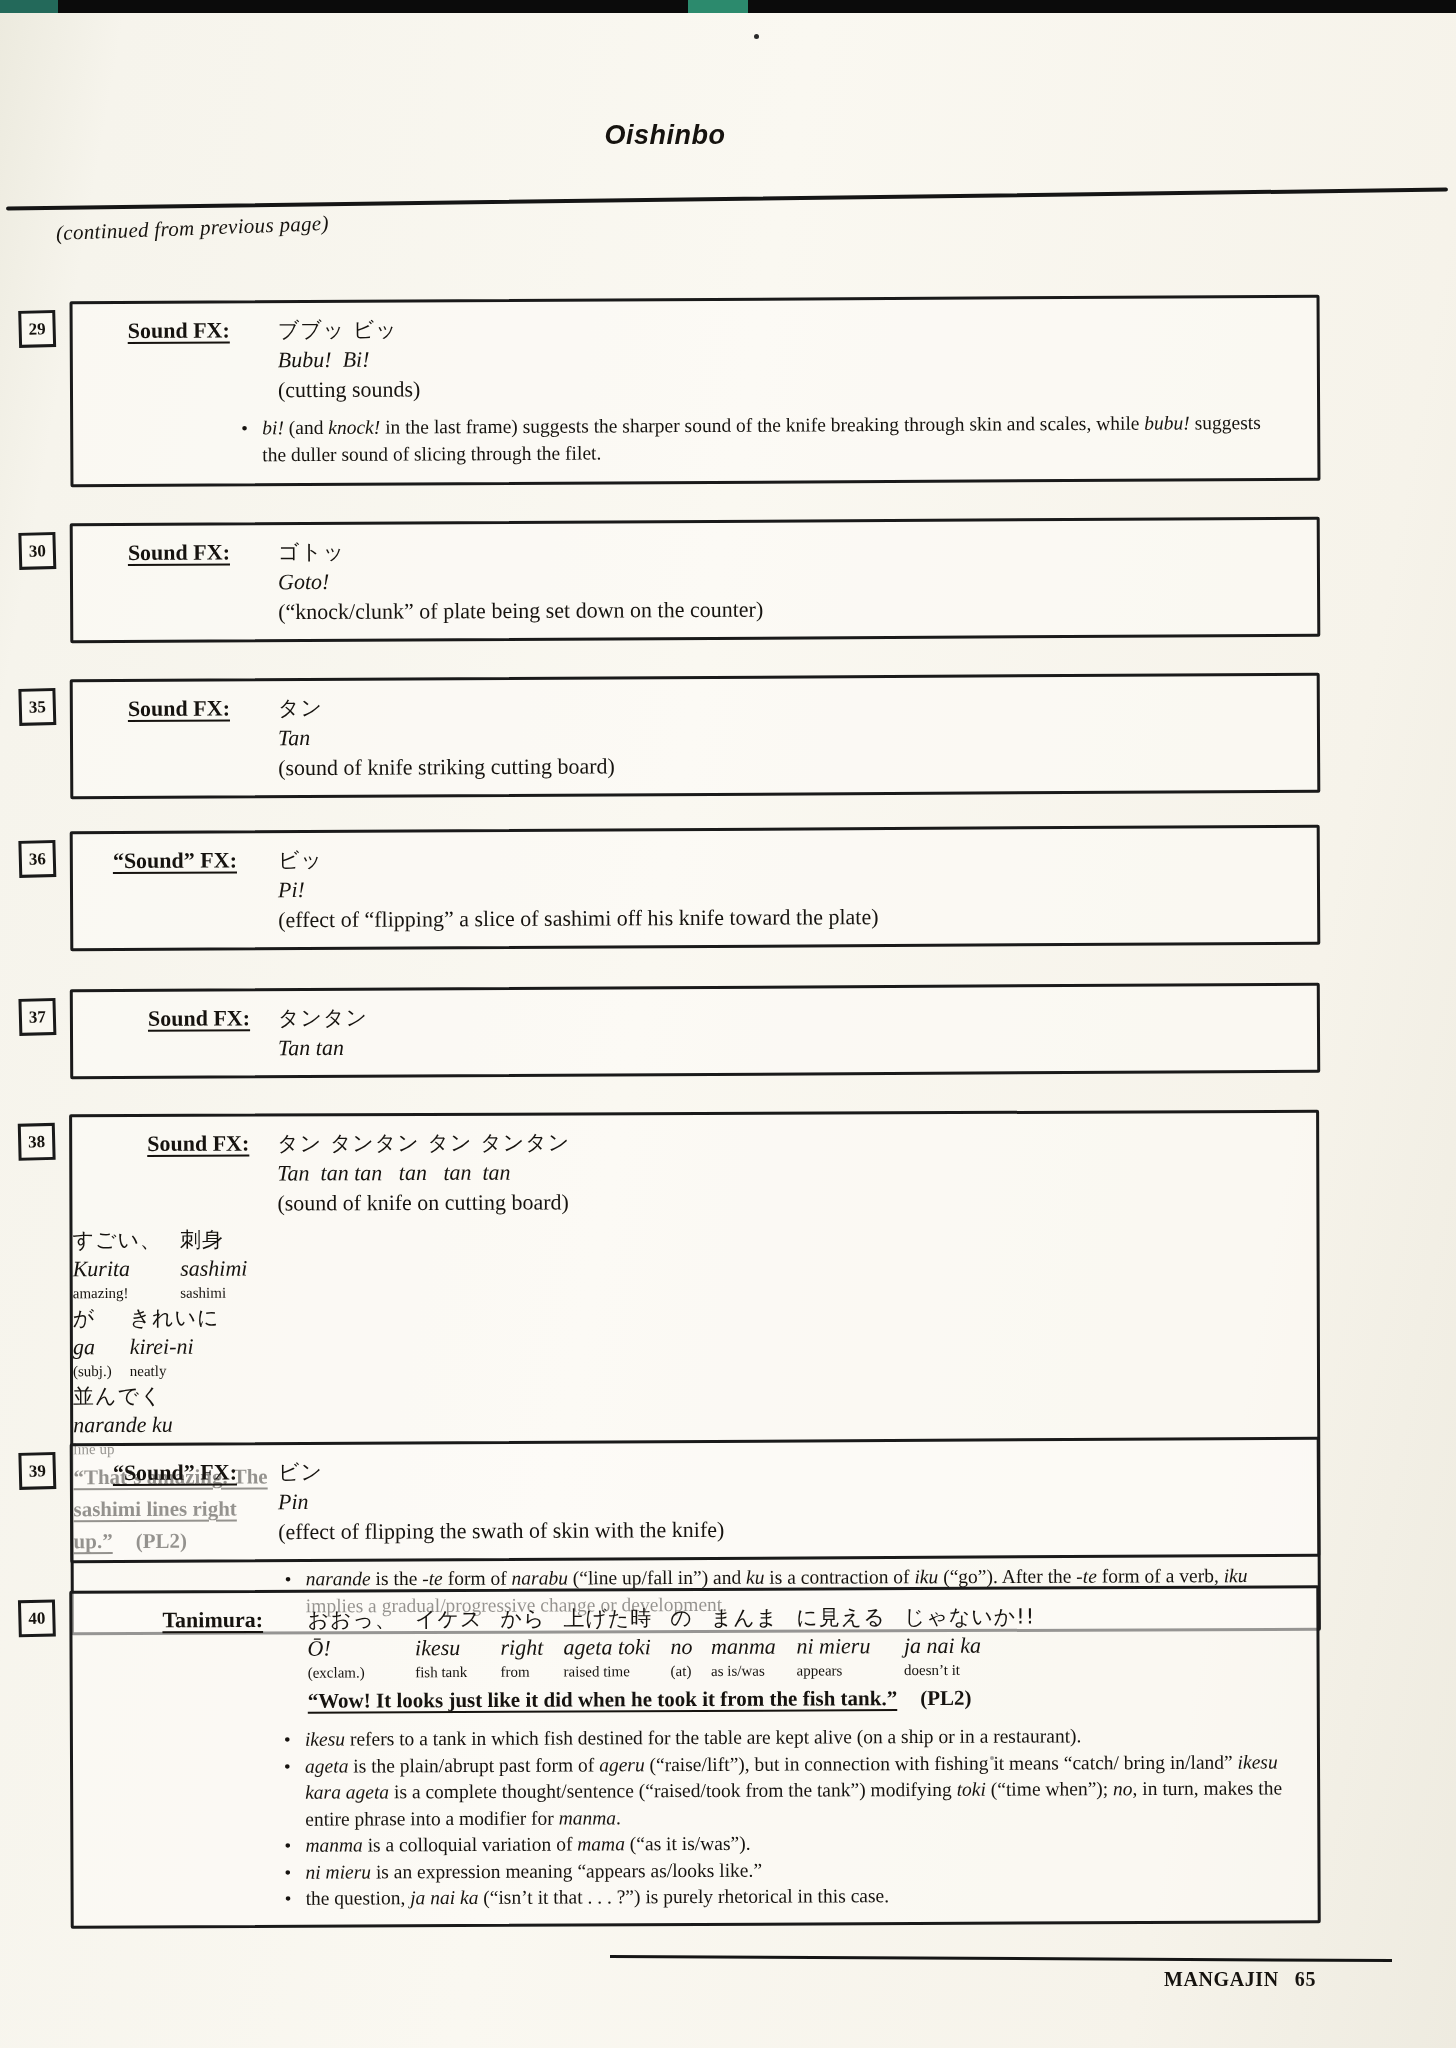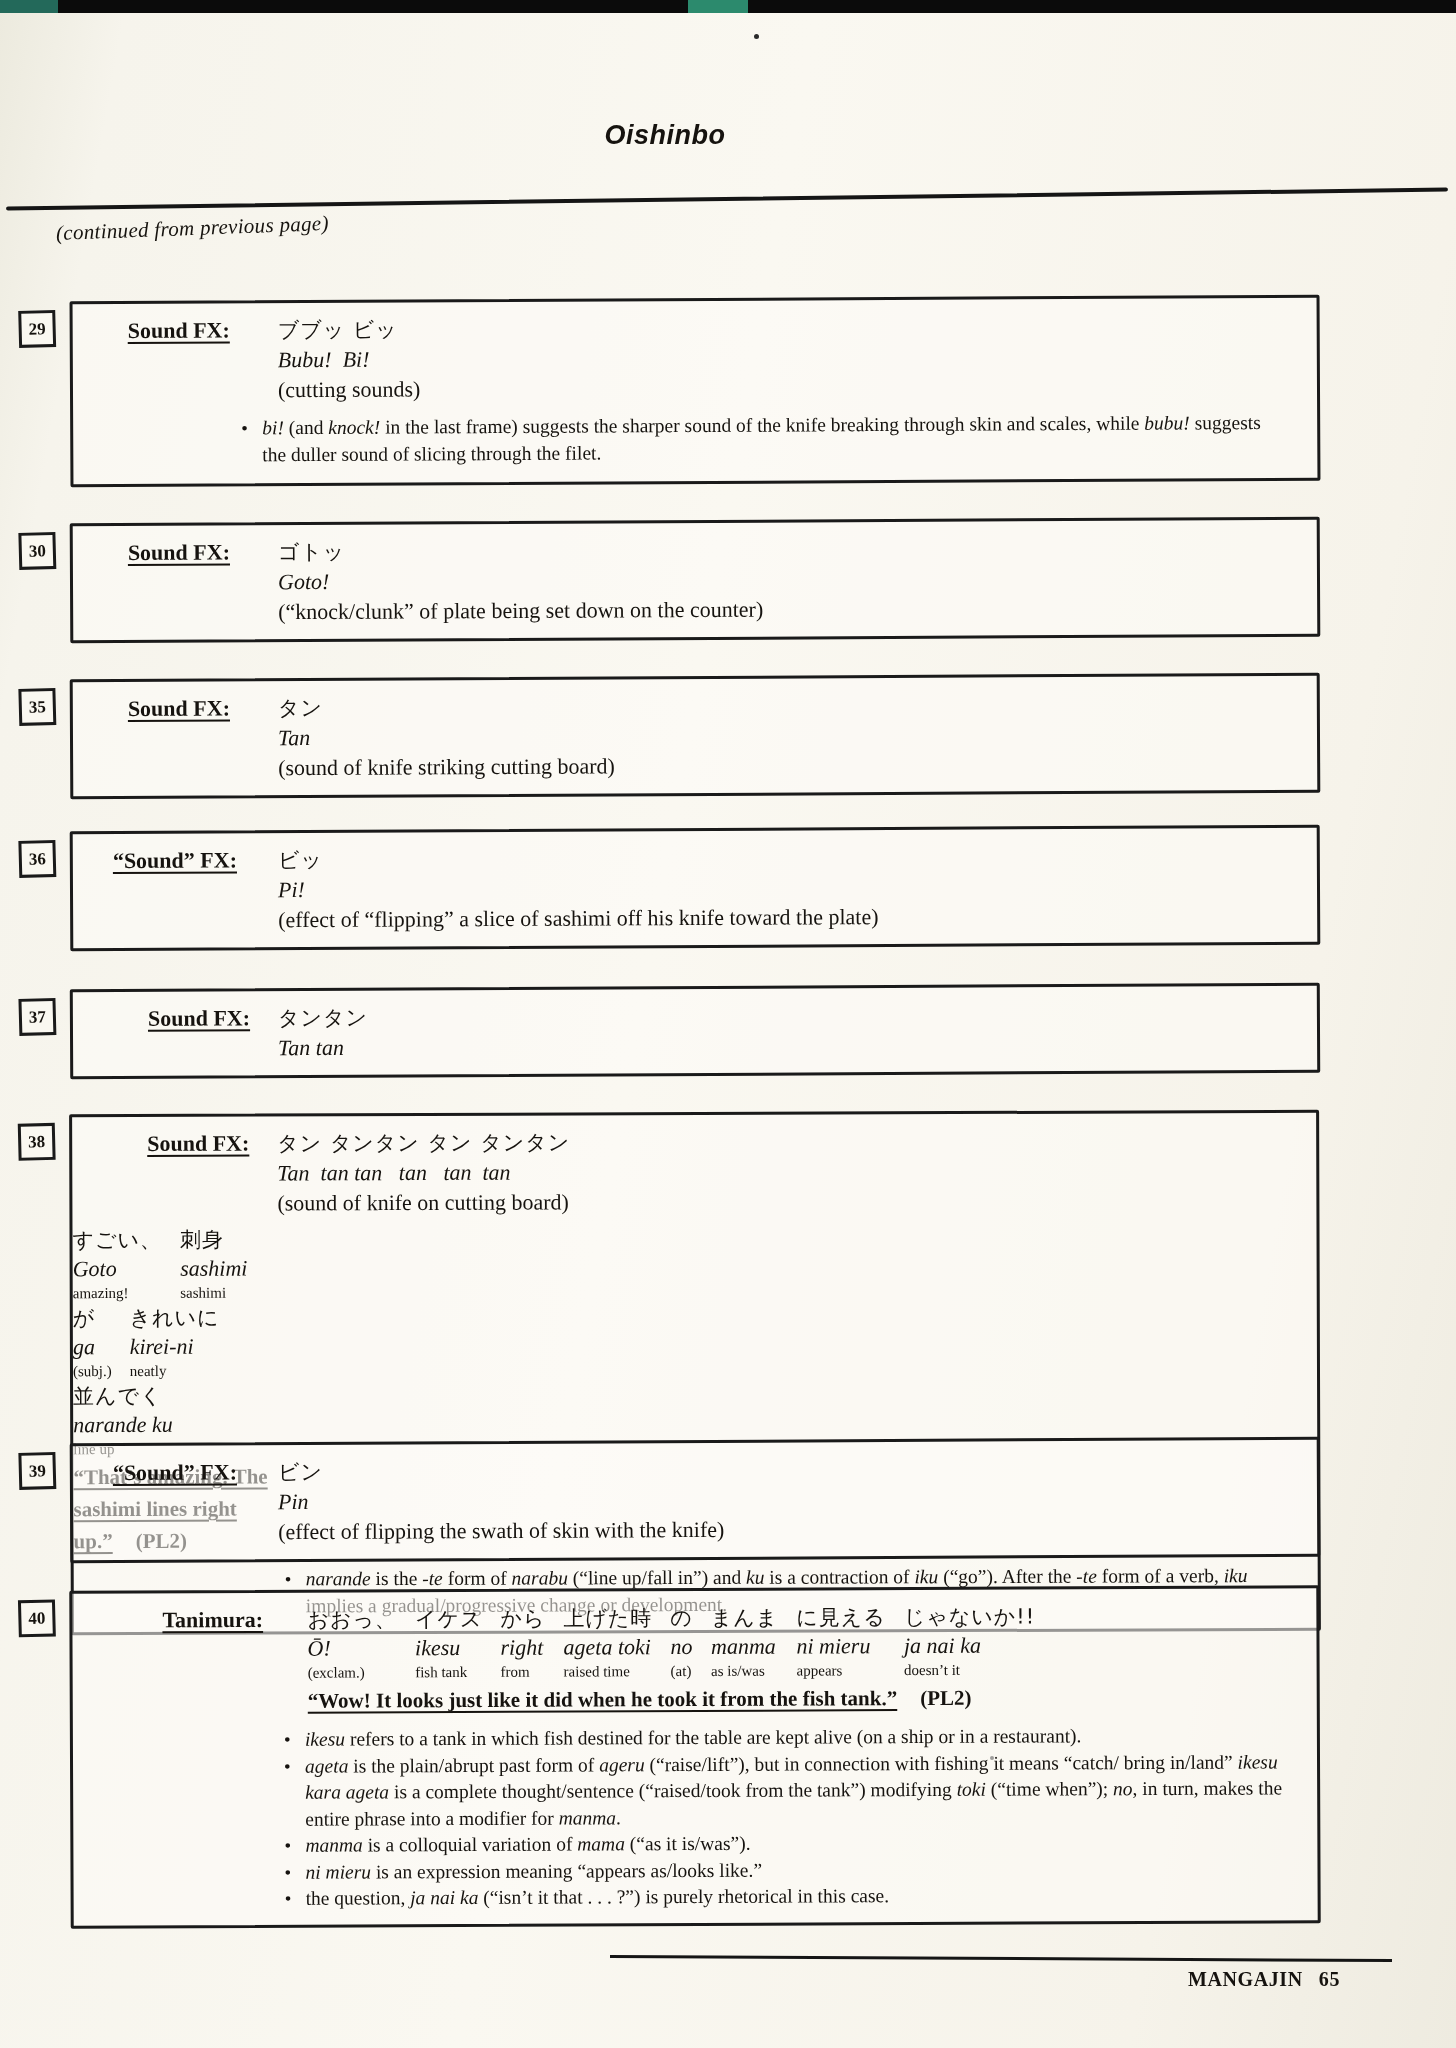--- a/index.html
+++ b/index.html
@@ -47,21 +47,21 @@
   .word .gloss{font-size:15px;line-height:20px;white-space:nowrap;}
   .u-jp{text-decoration-thickness:2px;text-underline-offset:3px;}
   .trans{font-size:21px;font-weight:bold;line-height:32px;margin-top:2px;}
   .trans .quote{text-decoration:underline;text-decoration-thickness:2px;text-underline-offset:4px;}
   .trans .pl{font-weight:bold;margin-left:23px;text-decoration:none;}
   .notes{list-style:none;margin:10px 0 0;padding:0 0 0 205px;}
   .notes-sm{padding-left:162px;}
   .notes li{position:relative;padding-left:27px;font-size:19.5px;line-height:26.5px;margin:0;}
   .notes li::before{content:"\2022";position:absolute;left:6px;top:0;font-size:19px;}
   .footer-rule{position:absolute;top:1957px;left:610px;width:782px;height:3px;background:#151515;transform:rotate(.3deg);}
-  .footer-text{position:absolute;top:1968px;left:1120px;width:220px;text-align:right;
+  .footer-text{position:absolute;top:1968px;left:1096px;width:220px;text-align:right;
     font-weight:bold;font-size:20px;letter-spacing:.6px;}
   .footer-text .num{margin-left:16px;}
 </style>
 </head>
 <body>
 
 <div class="topbar">
   <div class="teal1"></div>
   <div class="teal2"></div>
 </div>
@@ -143,21 +143,21 @@
       <div class="jp">タン タンタン タン タンタン</div>
       <div class="rom">Tan  tan tan   tan   tan  tan</div>
       <div class="desc">(sound of knife on cutting board)</div>
     </div>
   </div>
   <div class="sp-row" style="margin-top:6px;">
     <div>
       <div class="words">
         <span class="word">
           <span class="jp">すごい、</span>
-          <span class="rom">Goto</span>
+          <span class="rom">Kurita</span>
           <span class="gloss">amazing!</span>
         </span>
         <span class="word">
           <span class="jp">刺身</span>
           <span class="rom">sashimi</span>
           <span class="gloss">sashimi</span>
         </span>
         <span class="word">
           <span class="jp">が</span>
           <span class="rom">ga</span>

